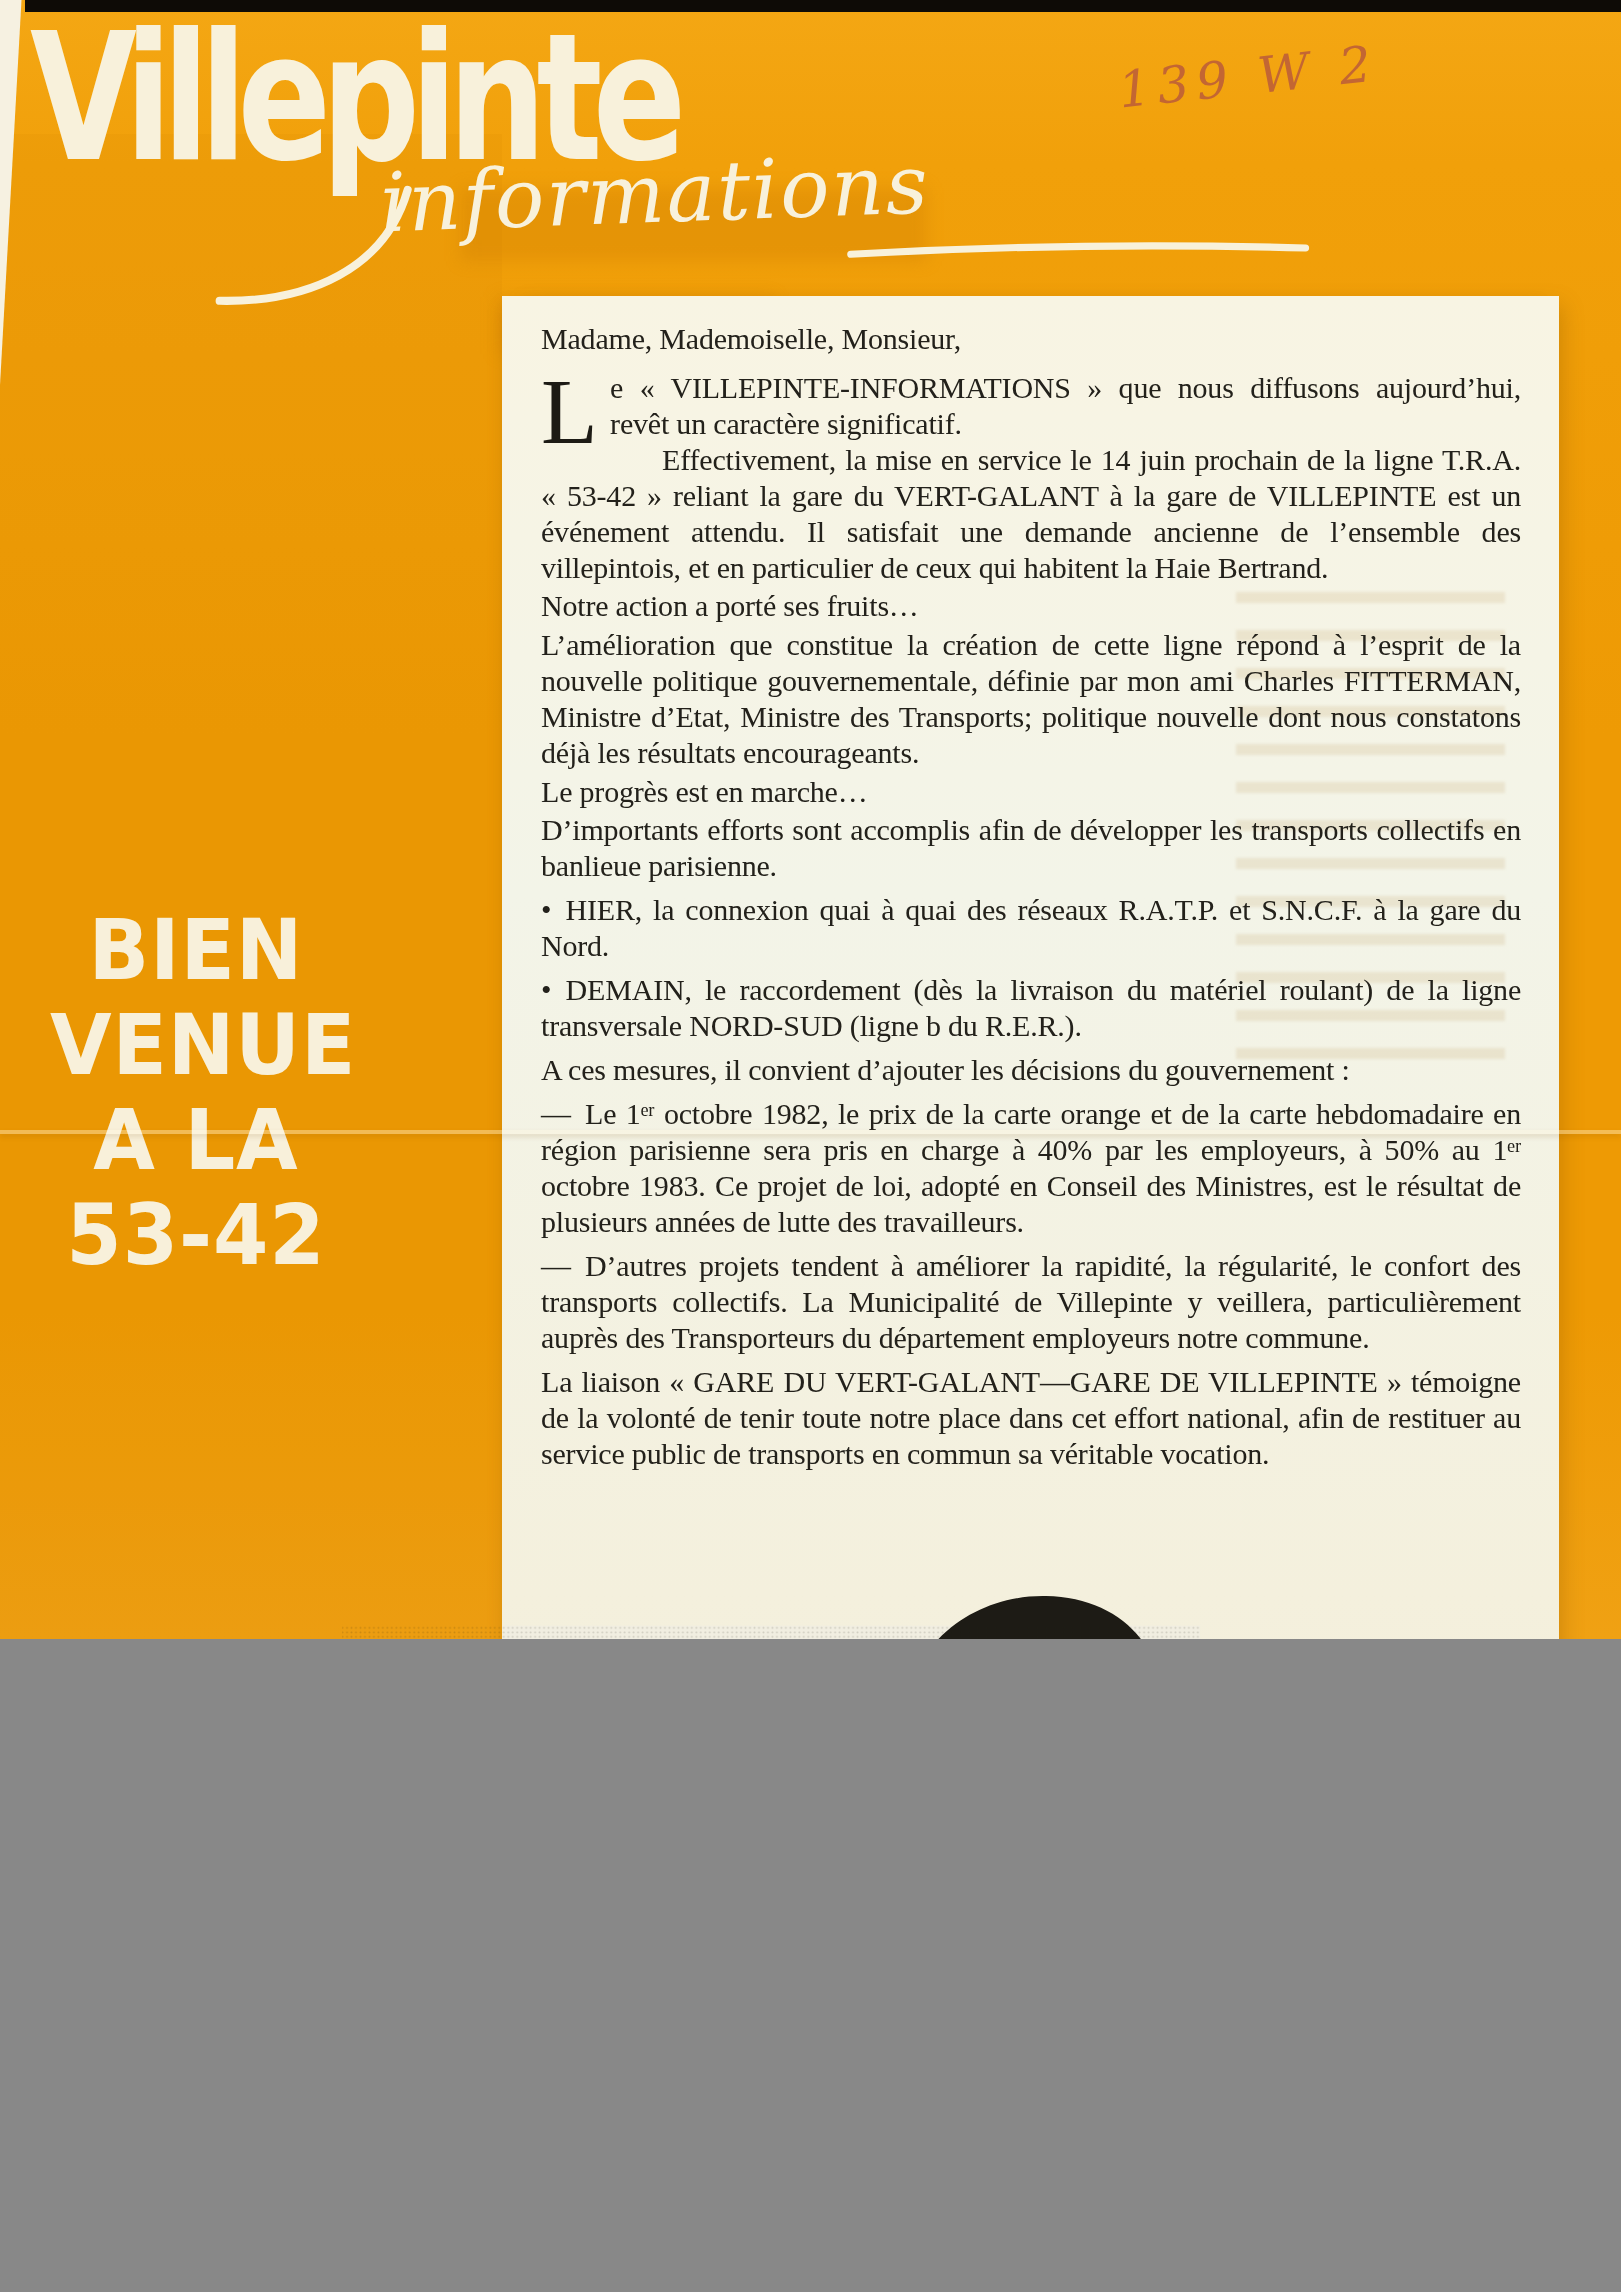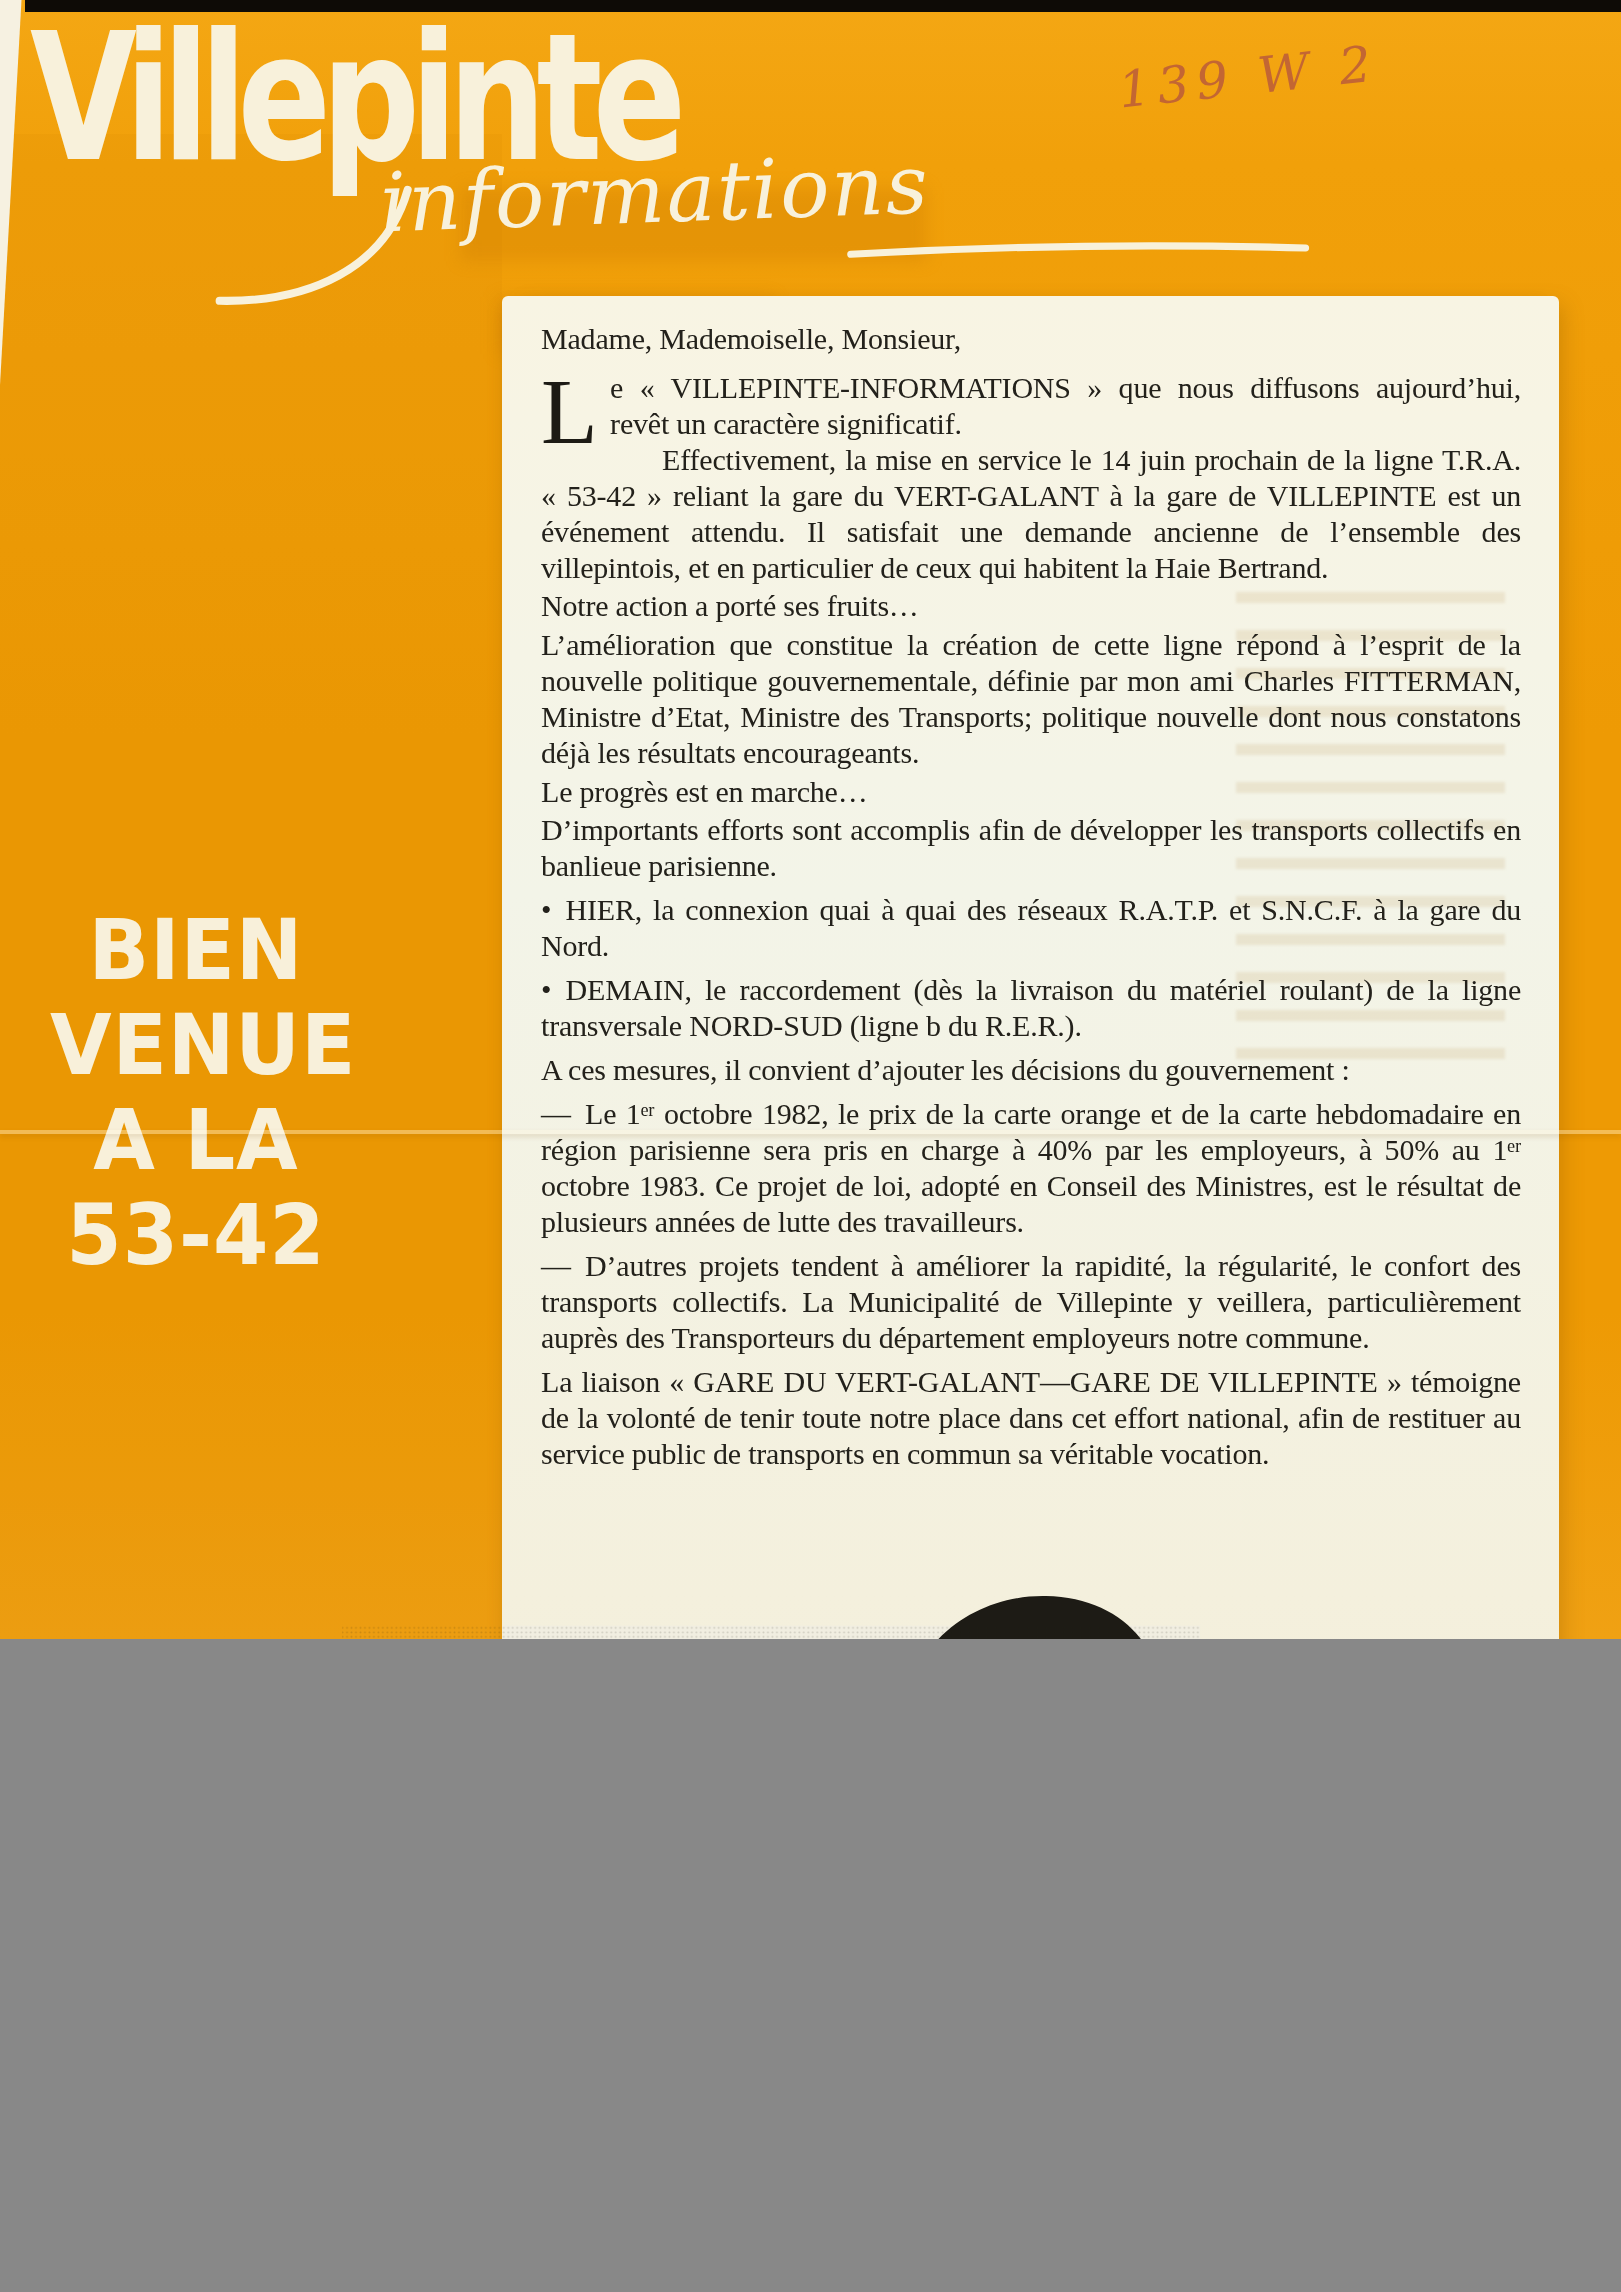--- a/index.html
+++ b/index.html
@@ -24,21 +24,21 @@
         filter:blur(8px);}
   
   .side-title{position:absolute;left:50px;top:903px;width:304px;z-index:5;color:#f8f0da;text-align:center;
         font-family:"DejaVu Sans","Liberation Sans",sans-serif;font-weight:bold;font-size:83px;line-height:95px;
         transform:scaleX(.96);transform-origin:left top;letter-spacing:0.9px;}
   
   .paper{position:absolute;left:502px;top:296px;width:1057px;height:1997px;box-sizing:border-box;
         padding:25px 38px 0 39px;z-index:10;
         background:linear-gradient(180deg,#f8f4e3 0%,#f3f4e8 30%,#f4f0dd 65%,#f1ebd5 100%);
         box-shadow:12.5px 0 19.7px -9px rgba(140,85,0,.30),-9px 0 16px -10.7px rgba(140,85,0,.28);
-        color:#23211b;font-size:30px;line-height:36px;text-align:justify;letter-spacing:-0.2px;border-radius:6px;}
+        color:#23211b;font-size:30px;line-height:36px;text-align:justify;letter-spacing:-0.2px;}
   .paper p{margin:0;}
   .greeting{margin:0 0 12.5px !important;}
   .para.t{margin-top:2.7px !important;}
   .para.g{margin-top:8px !important;}
   .dropcap{float:left;font-size:93px;line-height:73px;padding:5.4px 12.5px 0 0;color:#1d1b15;}
   .marker{display:inline-block;margin-right:14.3px;}
   .signature{position:absolute;right:52px;top:1370px;text-align:right;z-index:2;}
   .sig-name{font-weight:bold;font-size:48px;line-height:43px;letter-spacing:0.9px;font-family:Liberation Mono, monospace;}
   .sig-role{font-weight:normal;font-size:32px;line-height:39px;}
   .ghost-right{position:absolute;left:734px;top:269px;width:269px;height:502px;z-index:-1;

